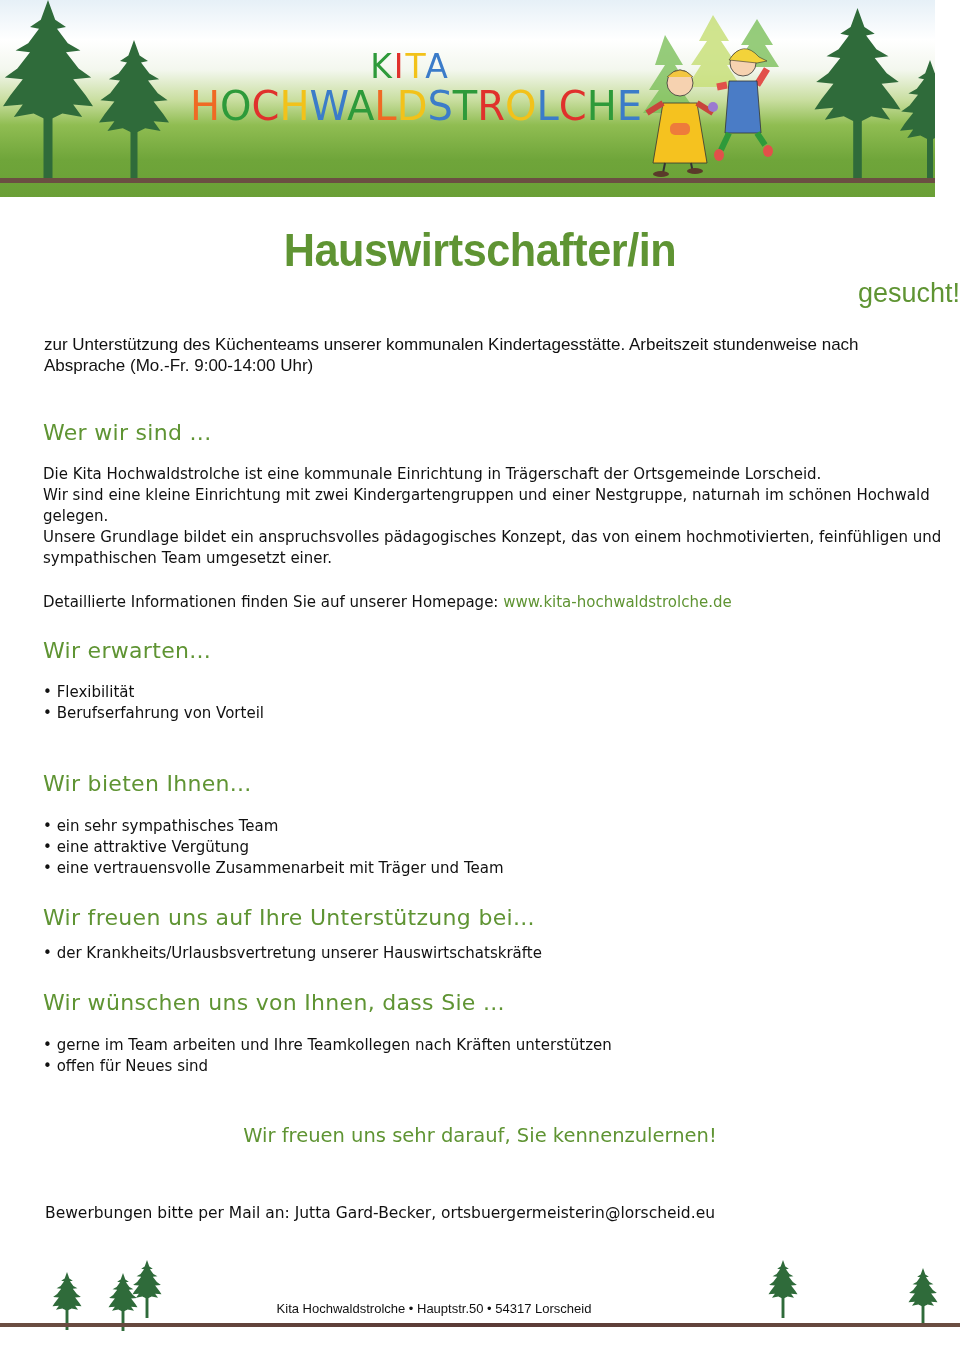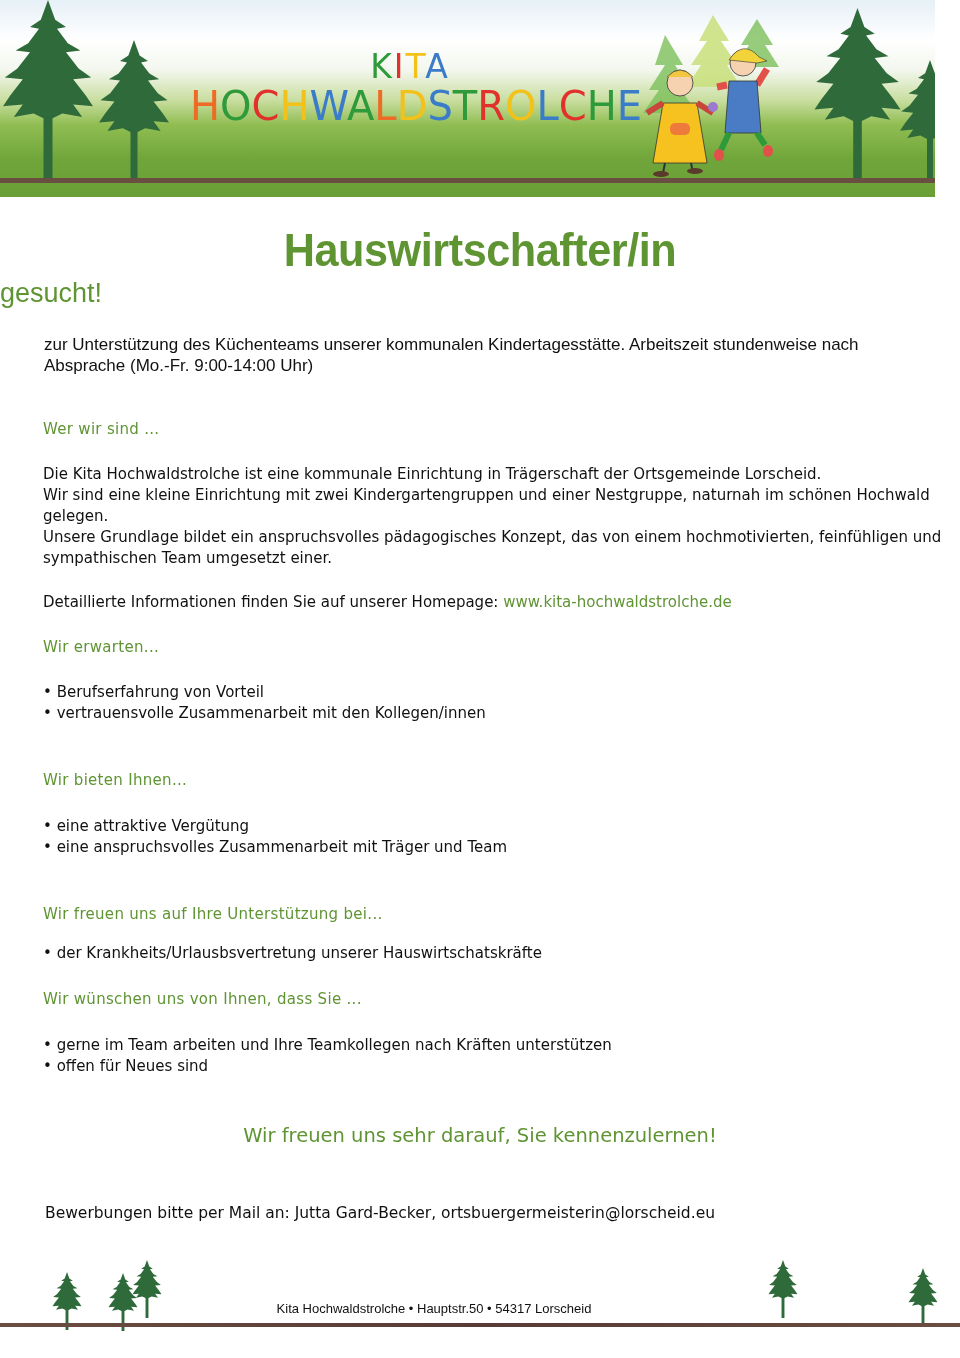--- a/index.html
+++ b/index.html
@@ -25,30 +25,30 @@
 
   .kids { position: absolute; left: 625px; top: 5px; width: 200px; height: 175px; }
 
   
   .title {
     position: absolute; left: 0; top: 222px; width: 960px; text-align: center;
     font-family: "Liberation Sans", sans-serif; font-weight: bold; font-size: 47px;
     color: #5f9433; letter-spacing: -0.5px; transform: scaleX(0.92);
   }
   .subtitle {
-    position: absolute; left: 0; top: 278px; width: 960px; text-align: left;
+    position: absolute; left: 0; top: 278px; width: 960px; text-align: right;
     font-family: "Liberation Sans", sans-serif; font-size: 27px; color: #5f9433;
   }
   .intro {
     position: absolute; left: 44px; top: 334px; width: 880px;
     font-family: "Liberation Sans", sans-serif; font-size: 17px; line-height: 21px; color: #111;
   }
   .h2 {
     position: absolute; left: 43px; font-family: "DejaVu Sans", sans-serif;
-    font-size: 15px; color: #5f9433; letter-spacing: 0.3px;
+    font-size: 22px; color: #5f9433; letter-spacing: 0.3px;
   }
   .txt {
     position: absolute; left: 43px; width: 900px;
     font-family: "DejaVu Sans", sans-serif; font-size: 15px; line-height: 21px; color: #111;
   }
   .txt .link { color: #5f9433; }
   .list { list-style: none; }
   .list li::before { content: "\2022\00a0"; }
 
   .closing {
@@ -140,28 +140,29 @@
   <div>Die Kita Hochwaldstrolche ist eine kommunale Einrichtung in Trägerschaft der Ortsgemeinde Lorscheid.</div>
   <div>Wir sind eine kleine Einrichtung mit zwei Kindergartengruppen und einer Nestgruppe, naturnah im schönen Hochwald gelegen.</div>
   <div>Unsere Grundlage bildet ein anspruchsvolles pädagogisches Konzept, das von einem hochmotivierten, feinfühligen und sympathischen Team umgesetzt einer.</div>
 </div>
 <div class="txt" style="top:592px;">
   <span>Detaillierte Informationen finden Sie auf unserer Homepage: </span><span class="link">www.kita-hochwaldstrolche.de</span>
 </div>
 
 <div class="h2" style="top:638px;">Wir erwarten...</div>
 <ul class="txt list" style="top:682px;">
+  <li>Flexibilität</li>
   <li>Berufserfahrung von Vorteil</li>
-  <li>vertrauensvolle Zusammenarbeit mit den Kollegen/innen</li>
 </ul>
 
 <div class="h2" style="top:771px;">Wir bieten Ihnen...</div>
 <ul class="txt list" style="top:816px;">
+  <li>ein sehr sympathisches Team</li>
   <li>eine attraktive Vergütung</li>
-  <li>eine anspruchsvolles Zusammenarbeit mit Träger und Team</li>
+  <li>eine vertrauensvolle Zusammenarbeit mit Träger und Team</li>
 </ul>
 
 <div class="h2" style="top:905px;">Wir freuen uns auf Ihre Unterstützung bei...</div>
 <ul class="txt list" style="top:943px;">
   <li>der Krankheits/Urlausbsvertretung unserer Hauswirtschatskräfte</li>
 </ul>
 
 <div class="h2" style="top:990px;">Wir wünschen uns von Ihnen, dass Sie ...</div>
 <ul class="txt list" style="top:1035px;">
   <li>gerne im Team arbeiten und Ihre Teamkollegen nach Kräften unterstützen</li>

